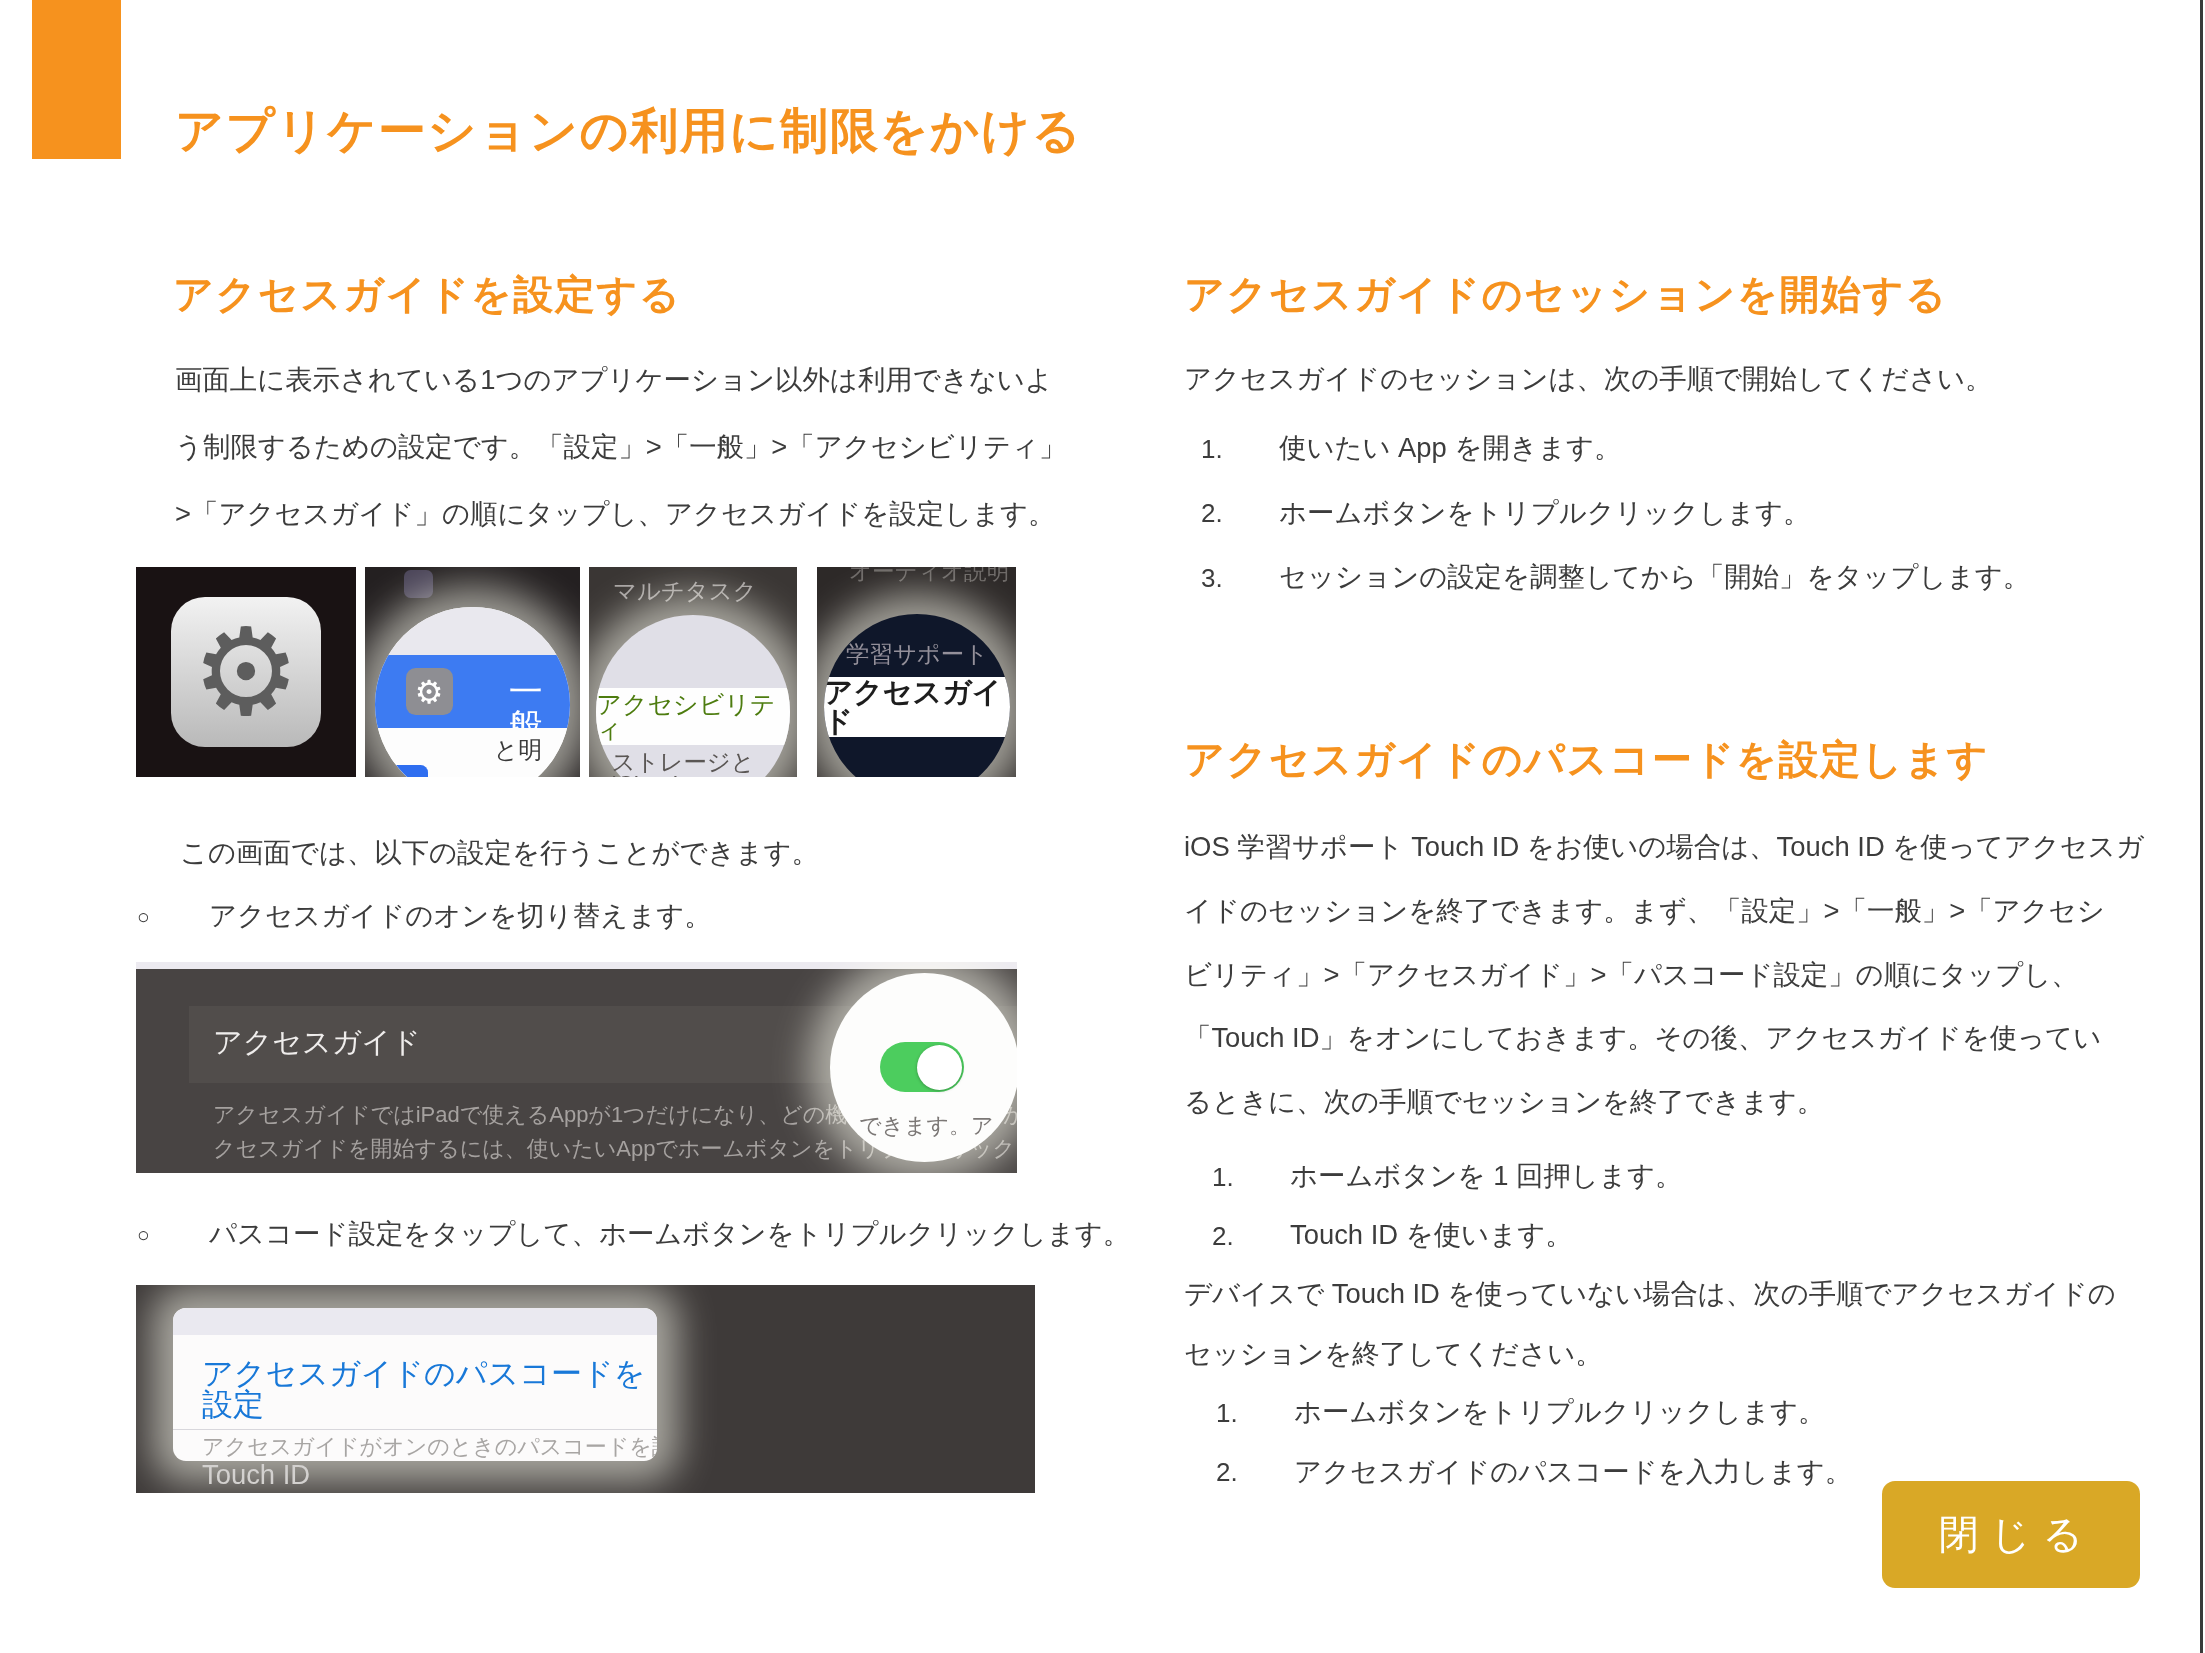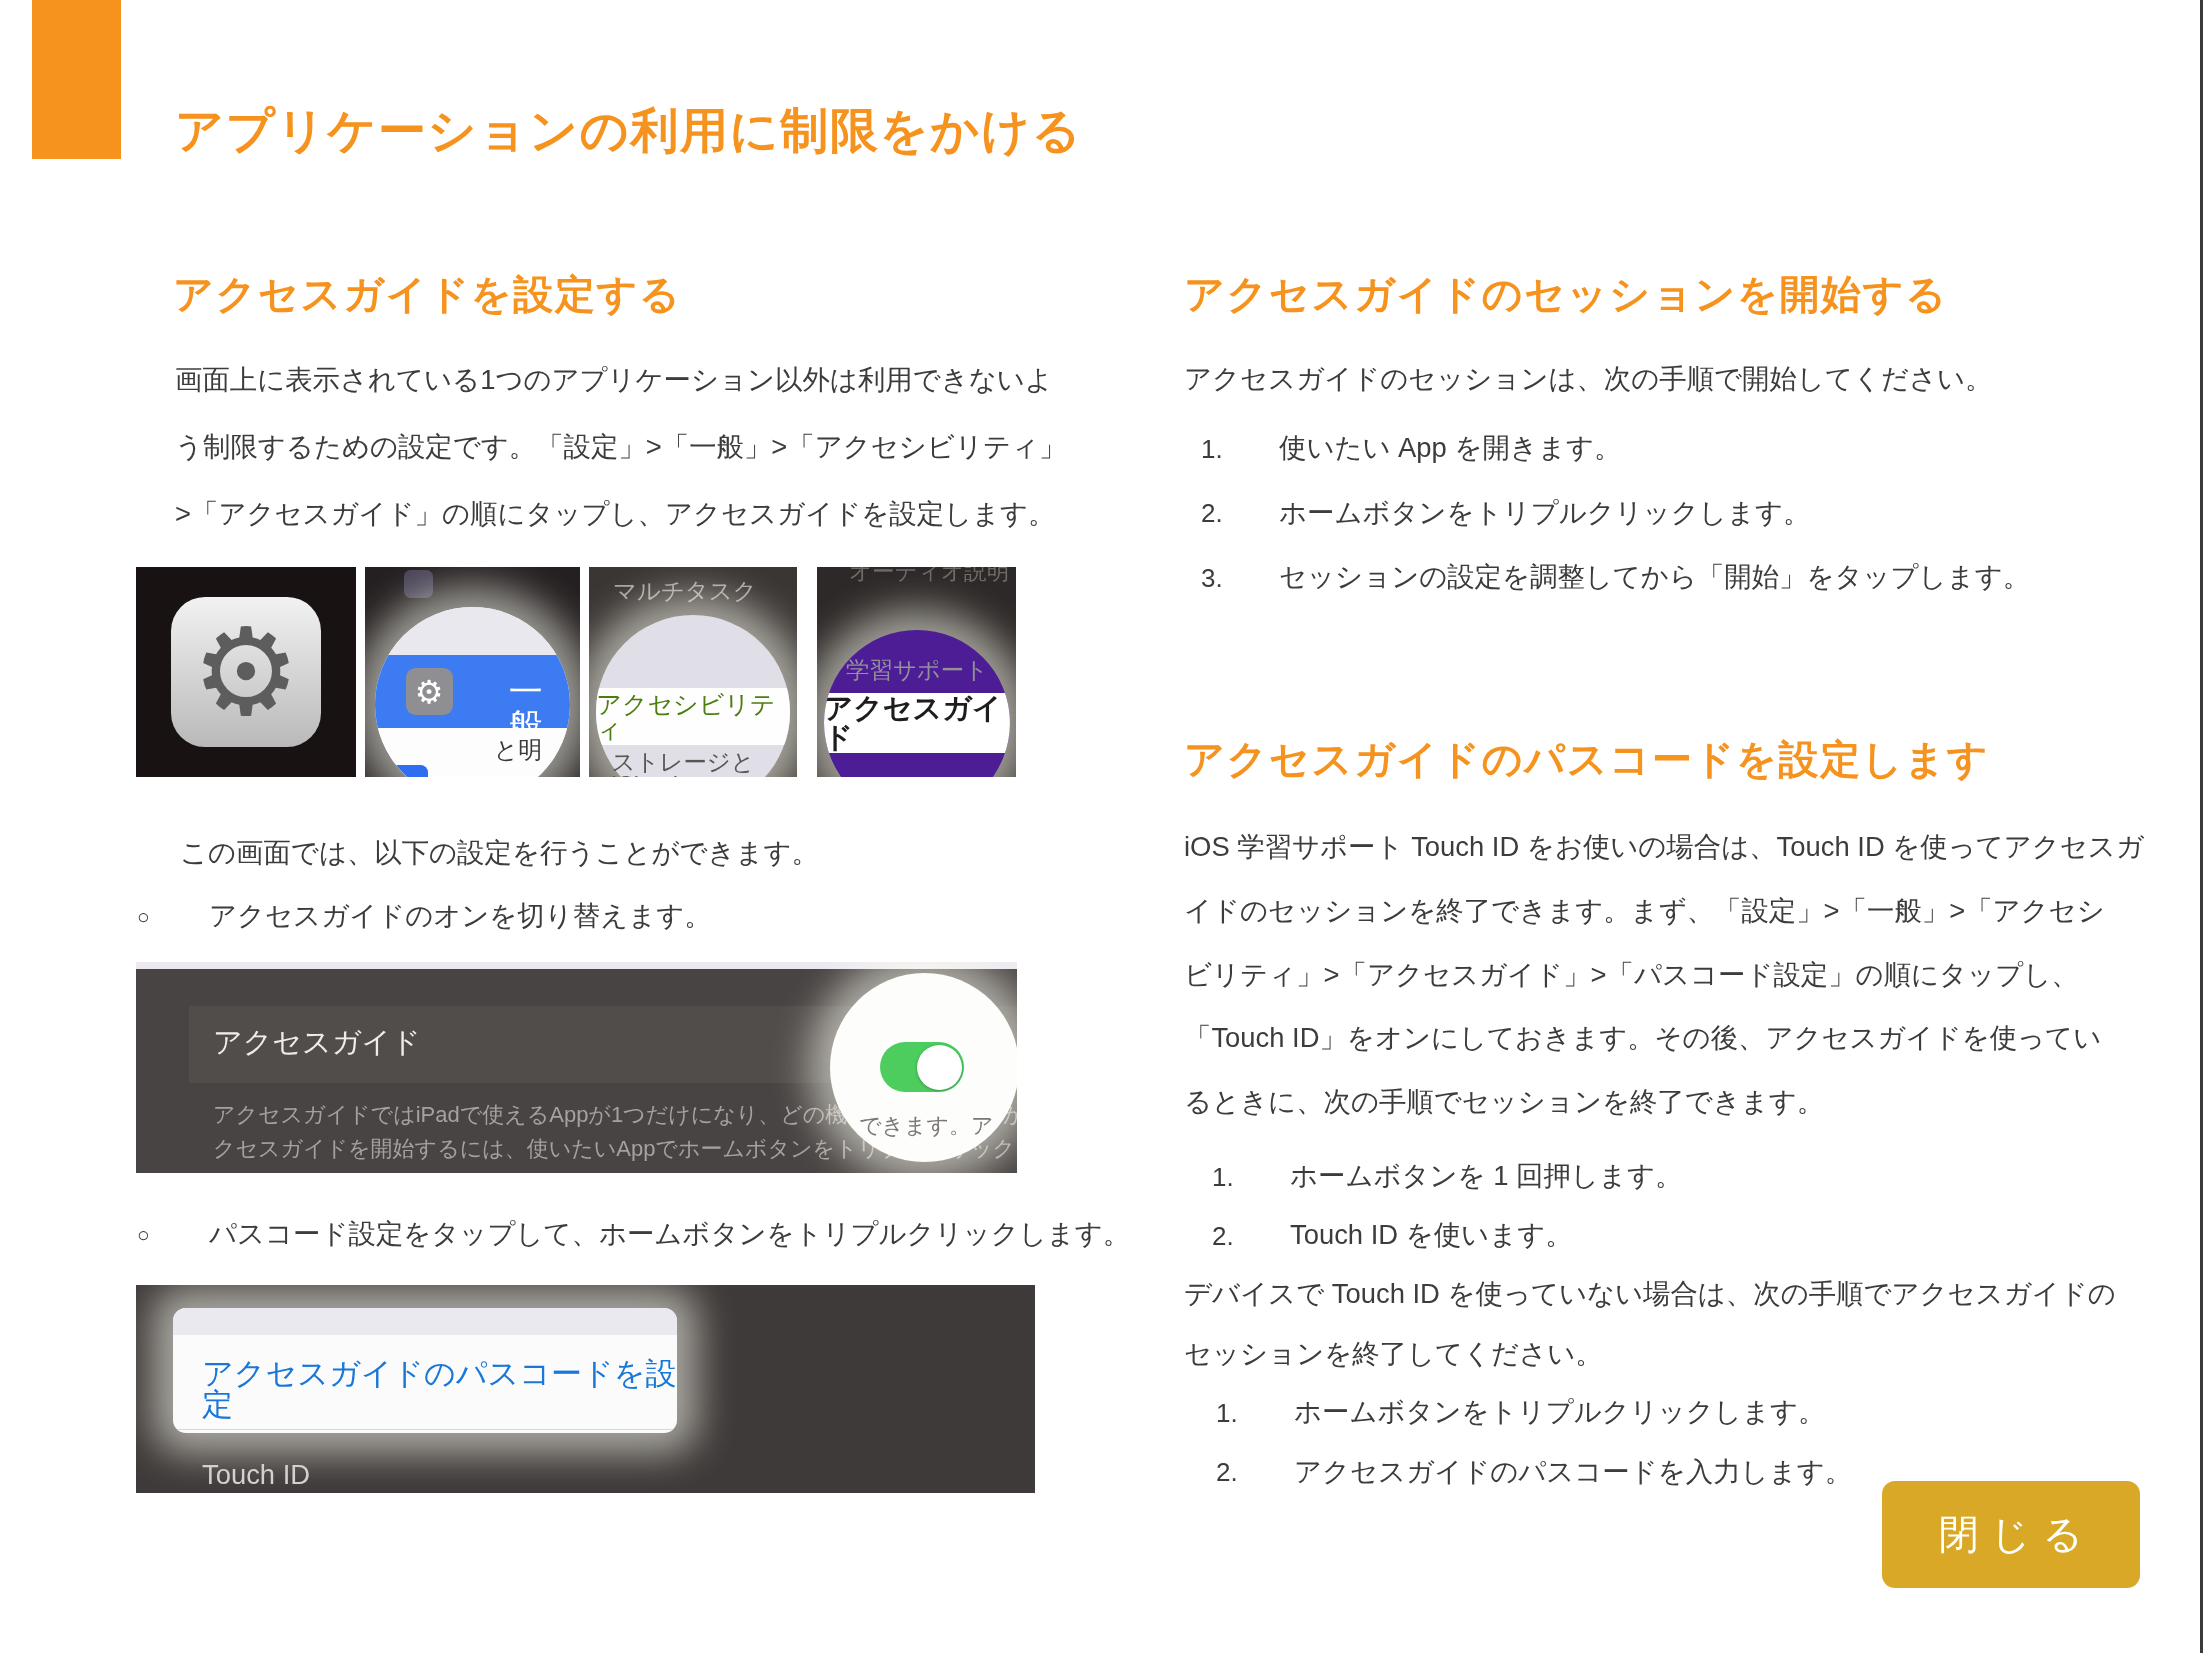--- a/index.html
+++ b/index.html
@@ -65,21 +65,21 @@
     <div class="spot" style="left:7.3px;top:48px;width:194px;height:194px;background:#e0dfe7;">
       <div class="band" style="top:73px;height:57px;background:#fefefe;display:flex;align-items:center;justify-content:center;">
         <span style="font-size:25px;color:#4d7c0f;line-height:1;">アクセシビリティ</span>
       </div>
     </div>
     <span style="position:absolute;left:22.6px;top:184px;font-size:23.4px;color:#5a5654;line-height:1;">ストレージとiCloudの</span>
   </div>
 
   <div class="tile" style="left:817px;top:567px;width:199px;height:210px;background:#2d2928;">
     <span style="position:absolute;left:32px;top:-6.5px;font-size:22.6px;color:#6e6a68;line-height:1;">オーディオ説明</span>
-    <div class="spot" style="left:6.5px;top:63px;width:186px;height:186px;background:#4c1d95;">
+    <div class="spot" style="left:6.5px;top:47px;width:186px;height:186px;background:#0f172a;">
       <span style="position:absolute;left:22.6px;top:29px;font-size:23.4px;color:#94909a;line-height:1;">学習サポート</span>
       <div class="band" style="top:63px;height:60px;background:#ffffff;display:flex;align-items:center;justify-content:center;">
         <span style="font-size:29px;font-weight:600;color:#1d1d1d;line-height:1;">アクセスガイド</span>
       </div>
     </div>
   </div>
 
   <div class="t" style="left:144px;top:839px;">この画面では、以下の設定を行うことができます。</div>
 
   <div class="marker" style="left:137px;top:906px;font-size:21px;">○</div>
@@ -96,22 +96,22 @@
       <div style="position:absolute;left:50px;top:69px;width:84px;height:50px;border-radius:25px;background:#4ccd5e;">
         <div class="knob" style="left:37px;top:2.4px;width:45px;height:45px;"></div>
       </div>
     </div>
   </div>
 
   <div class="marker" style="left:137px;top:1224px;font-size:21px;">○</div>
   <div class="t" style="left:173px;top:1220px;">パスコード設定をタップして、ホームボタンをトリプルクリックします。</div>
 
   <div class="tile" style="left:136px;top:1285px;width:899px;height:208px;background:#3e3a39;">
-    <div style="position:absolute;left:37px;top:22.6px;width:484px;height:125px;border-radius:13px;background:#fcfbfb;
-                overflow:hidden;box-shadow:0 0 37px 21px rgba(255,255,242,0.55);padding-left:20px;">
+    <div style="position:absolute;left:37px;top:22.6px;width:484px;height:153px;border-radius:13px;background:#fcfbfb;
+                overflow:hidden;box-shadow:0 0 37px 21px rgba(255,255,242,0.55);">
       <div class="band" style="top:0;height:27.4px;background:#eae9f0;"></div>
       <span style="position:absolute;left:29px;top:50px;font-size:31px;color:#1878d8;line-height:1;">アクセスガイドのパスコードを設定</span>
       <div class="band" style="top:121px;height:1.6px;background:#d8d7dc;"></div>
       <span style="position:absolute;left:29px;top:128px;font-size:22px;color:#93908e;opacity:.8;line-height:1;white-space:nowrap;">アクセスガイドがオンのときのパスコードを設定。</span>
     </div>
     <span style="position:absolute;left:66px;top:176px;font-size:27.4px;color:#d3d1cf;line-height:1;">Touch ID</span>
   </div>
 
   <div class="t orange h2" style="left:1148px;top:274px;">アクセスガイドのセッションを開始する</div>
   <div class="t" style="left:1148px;top:365px;">アクセスガイドのセッションは、次の手順で開始してください。</div>

